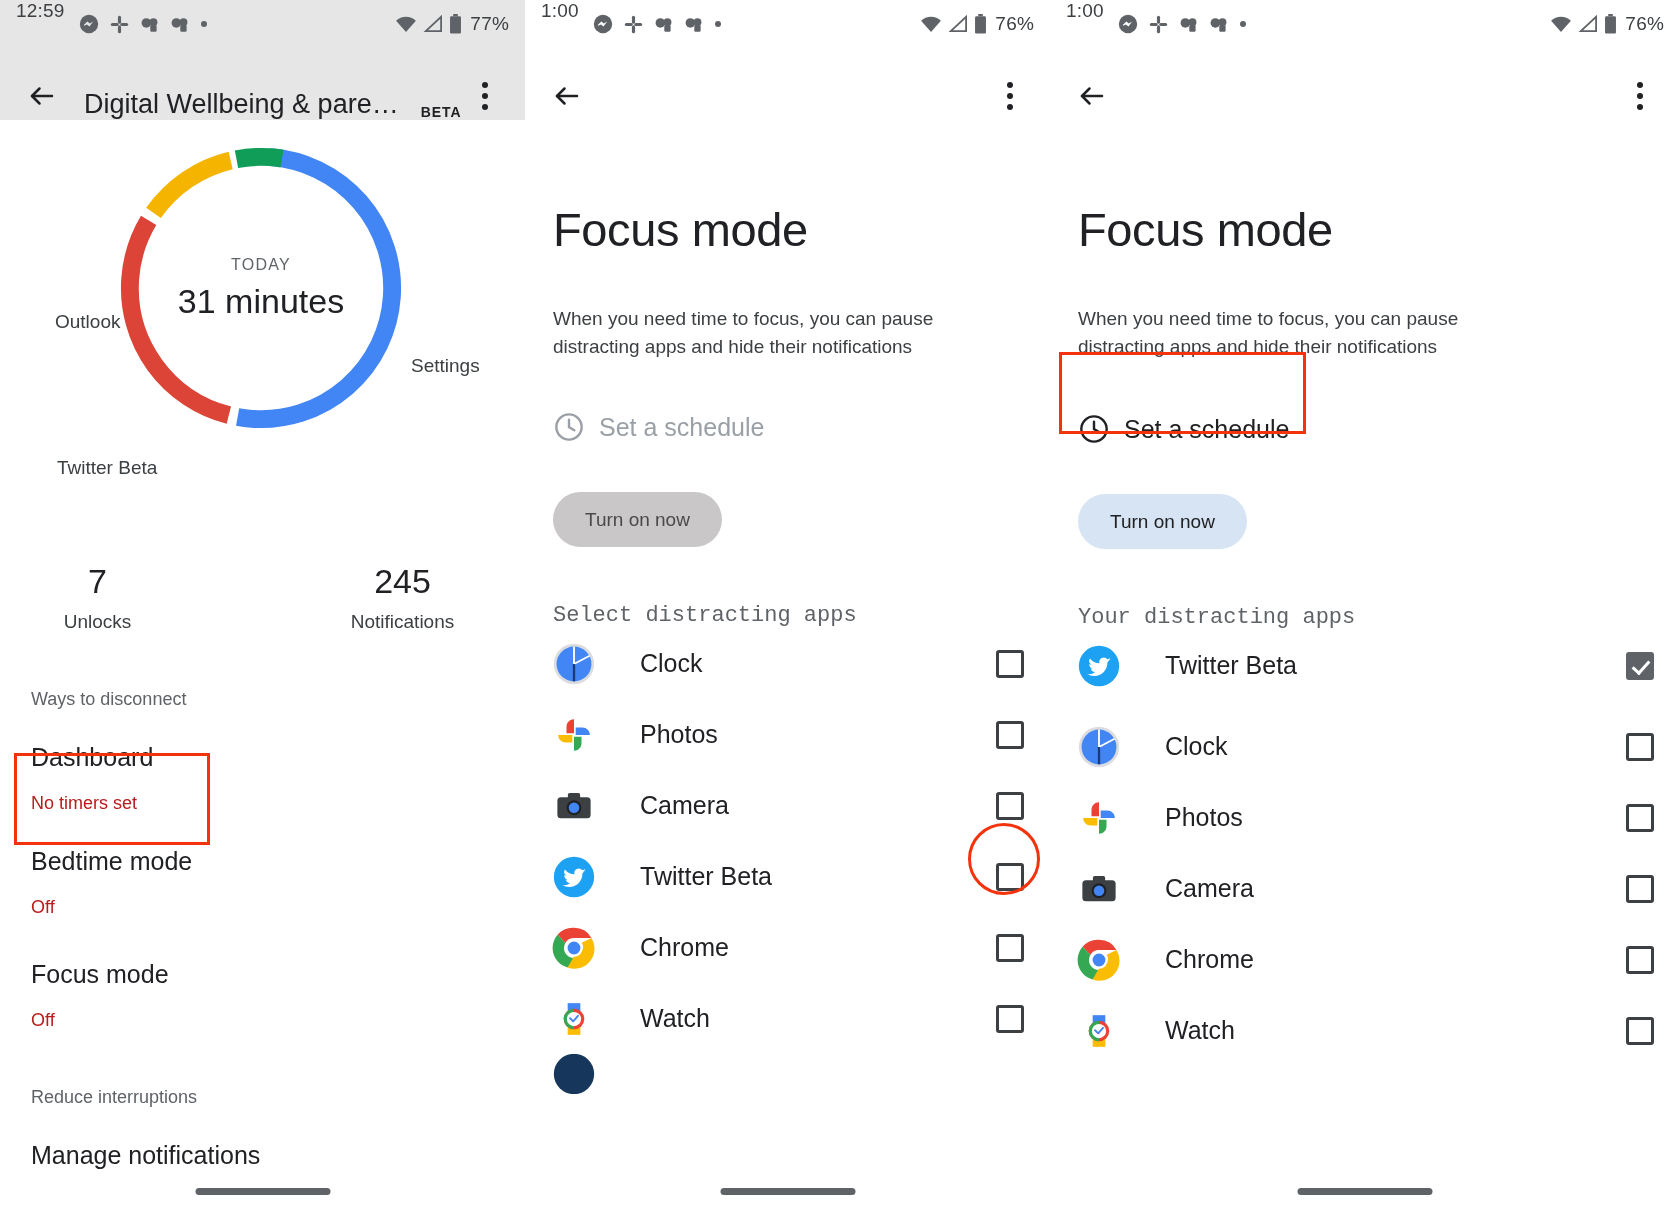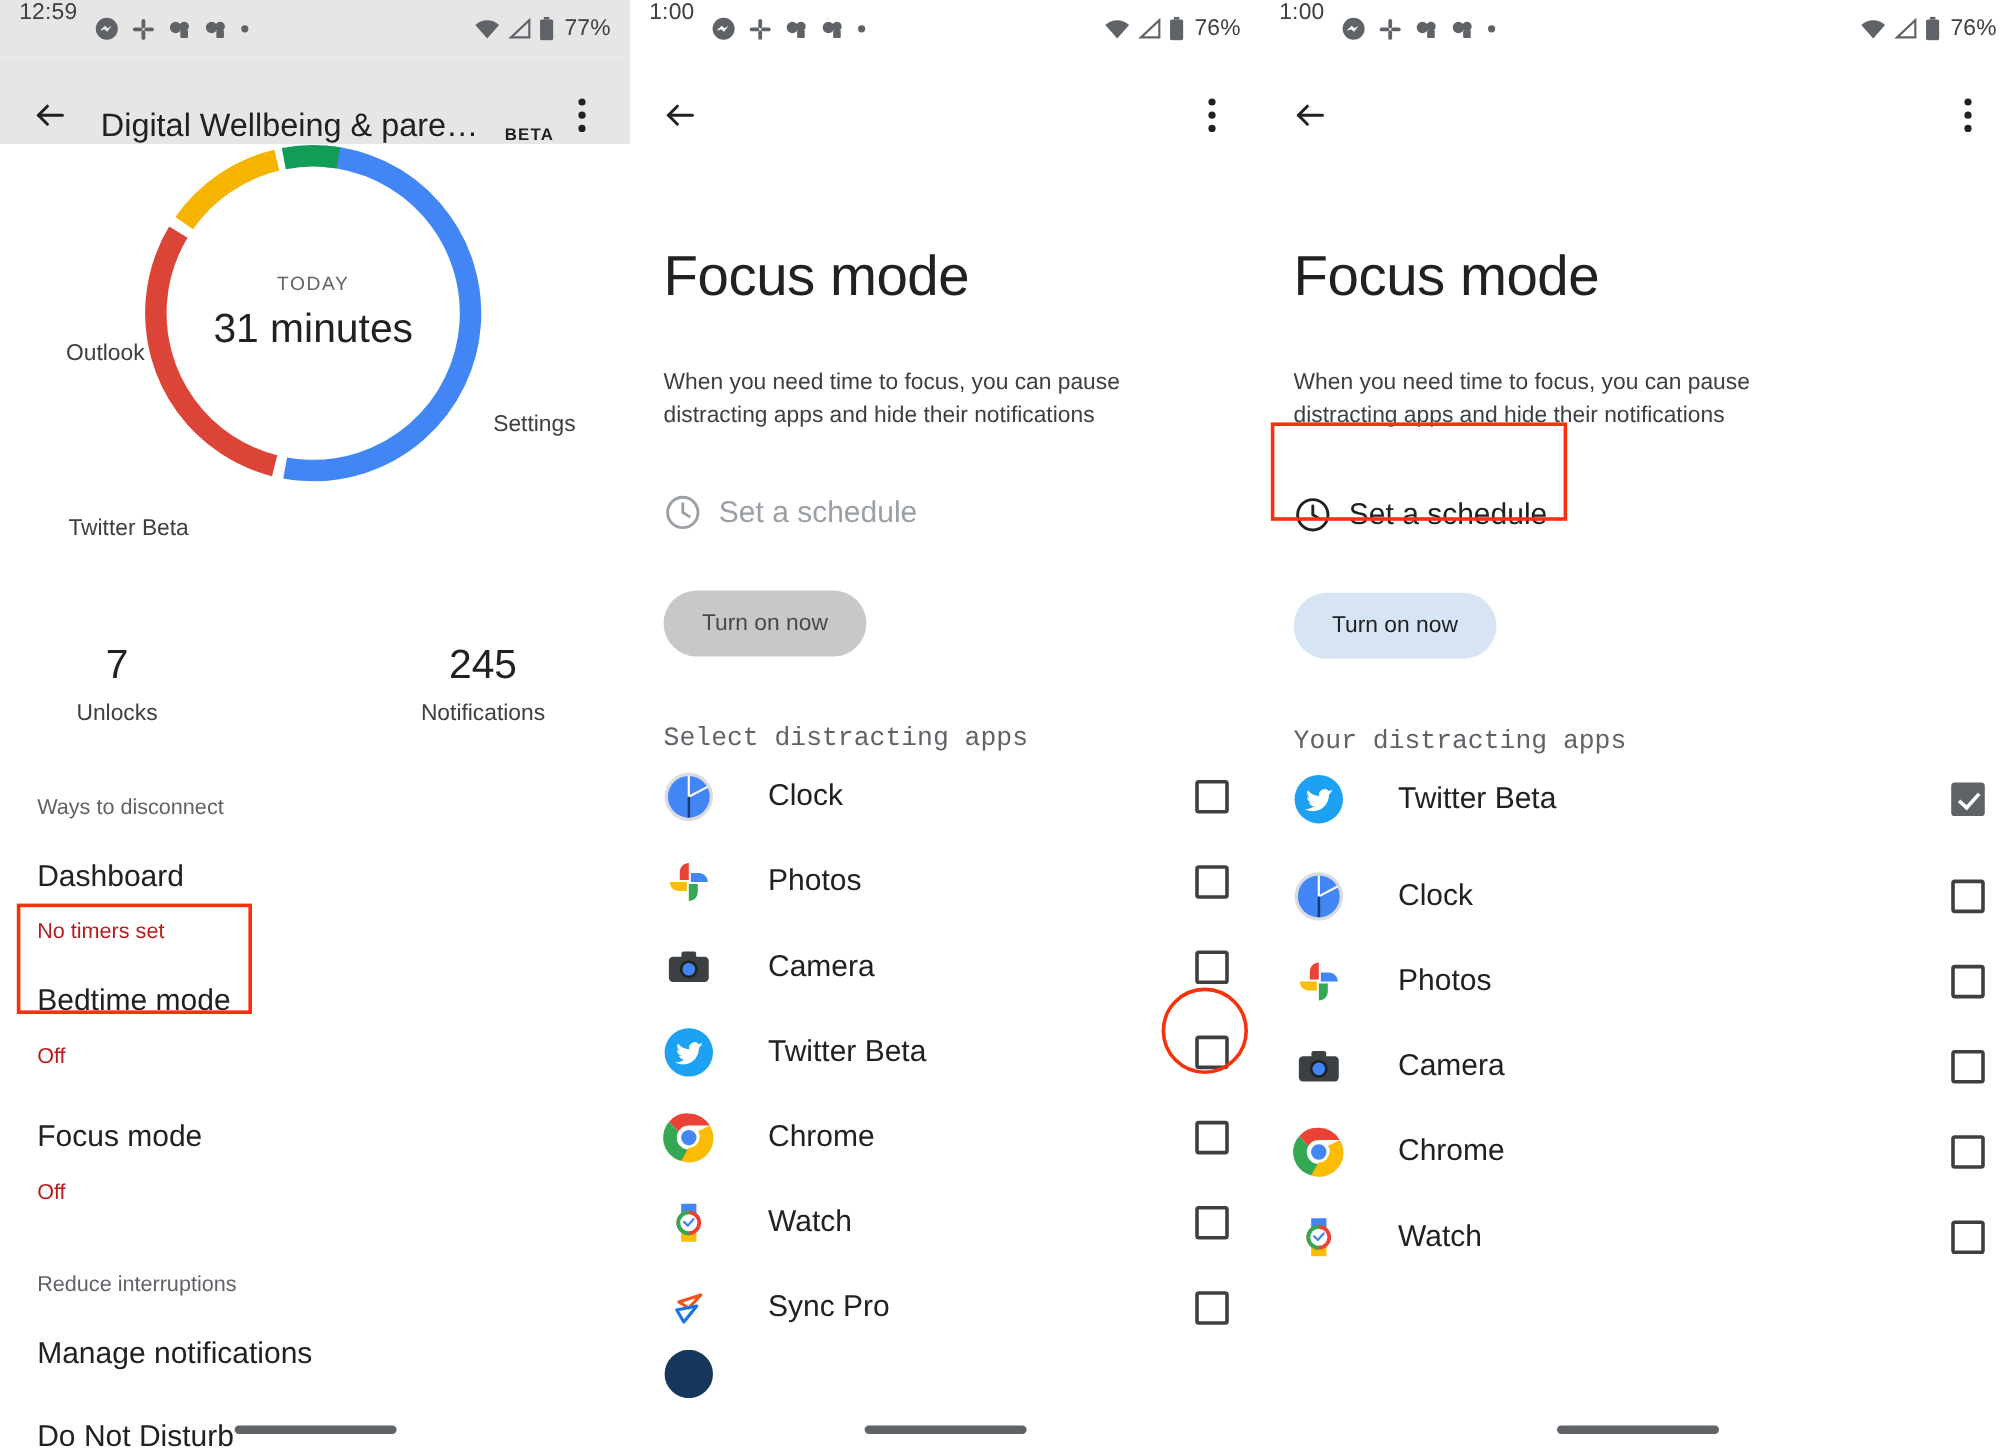--- a/index.html
+++ b/index.html
@@ -42,35 +42,35 @@
   }
   .beta-badge {
     font-size: 14px; font-weight: 700; color: #202124;
     letter-spacing: 1px; margin-left: 22px;
   }
   .appbar-spacer { flex: 1; }
   .kebab { width: 44px; height: 48px; display:flex; flex-direction:column; align-items:center; justify-content:center; gap:5px; cursor:pointer;}
   .kebab i { display:block; width: 6px; height: 6px; border-radius: 50%; background:#202124; }
 
   
-  .donut-wrap { position: relative; height: 300px; }
+  .donut-wrap { position: relative; height: 300px; margin-top: 27px; }
   .donut {
     position: absolute; left: 112px; top: -8px;
     width: 298px; height: 298px;
   }
   .donut-center {
     position: absolute; left: 112px; top: -8px; width: 298px; height: 298px;
     display: flex; flex-direction: column; align-items: center; justify-content: center;
   }
   .donut-today { font-size: 16px; color: #5f6368; letter-spacing: 1.3px; }
   .donut-value { font-size: 34px; color: #202124; margin-top: 8px; }
   .seg-label { position: absolute; font-size: 19px; color: #3c4043; }
   .lbl-outlook { left: 55px; top: 164px; }
   .lbl-twitter { left: 57px; top: 310px; }
-  .lbl-settings { left: 411px; top: 223px; }
+  .lbl-settings { left: 411px; top: 208px; }
 
   .stats { display: flex; margin-top: 115px; }
   .stat { flex: 1; text-align: center; }
   .stat .num { font-size: 34px; color: #202124; }
   .stat .cap { font-size: 19px; color: #3c4043; margin-top: 10px; }
   .stat-1 { padding-right: 110px; }
   .stat-2 { padding-right: 25px; }
 
   .section-head {
     font-size: 18px; color: #5f6368; padding: 0 31px;
@@ -429,30 +429,20 @@
           <circle cx="24" cy="24" r="13" fill="#ea4335"></circle>
           <path d="M24 11a13 13 0 000 26z" fill="#34a853"></path>
           <circle cx="24" cy="24" r="9" fill="#fff"></circle>
           <path d="M19 23l4 4 6-7" fill="none" stroke="#4285f4" stroke-width="2.4" stroke-linecap="round" stroke-linejoin="round"></path>
         </svg>
       </span>
       <span class="nm">Watch</span>
       <span class="cbx"></span>
     </div>
 
-    <div class="app-row">
-      <span class="ico">
-        <svg width="40" height="40" viewBox="0 0 48 48" fill="none" stroke-width="3.2" stroke-linejoin="round">
-          <path d="M14 18 L36 11 L24 24 Z" stroke="#f4511e"></path>
-          <path d="M12 26 L32 22 L19 38 Z" stroke="#1a73e8"></path>
-        </svg>
-      </span>
-      <span class="nm">Sync Pro</span>
-      <span class="cbx"></span>
-    </div>
 
     <div class="app-row" style="height:40px;overflow:hidden;">
       <span class="ico">
         <svg width="44" height="44" viewBox="0 0 48 48">
             <circle cx="24" cy="24" r="22" fill="#17365c"></circle>
           </svg>
       </span>
     </div>
 
     

